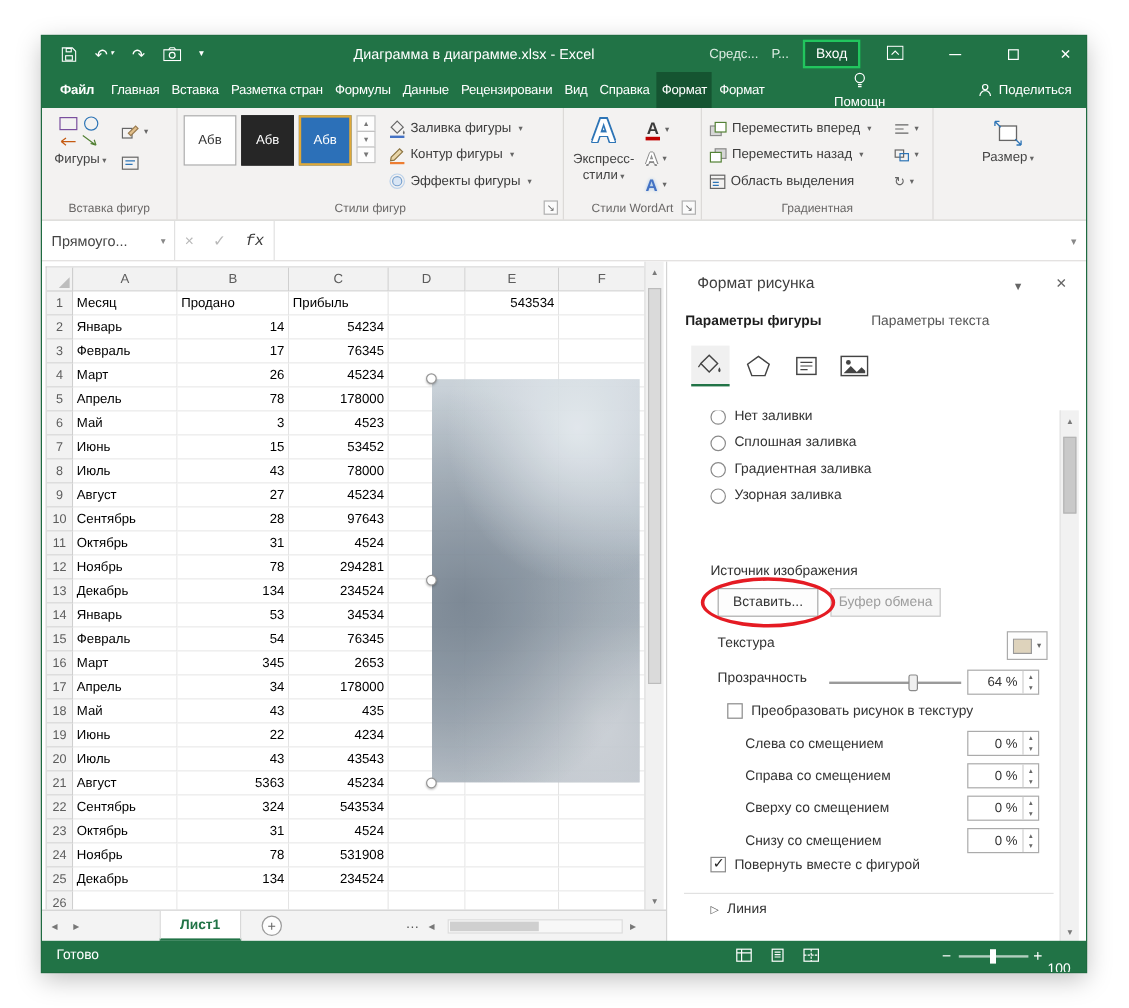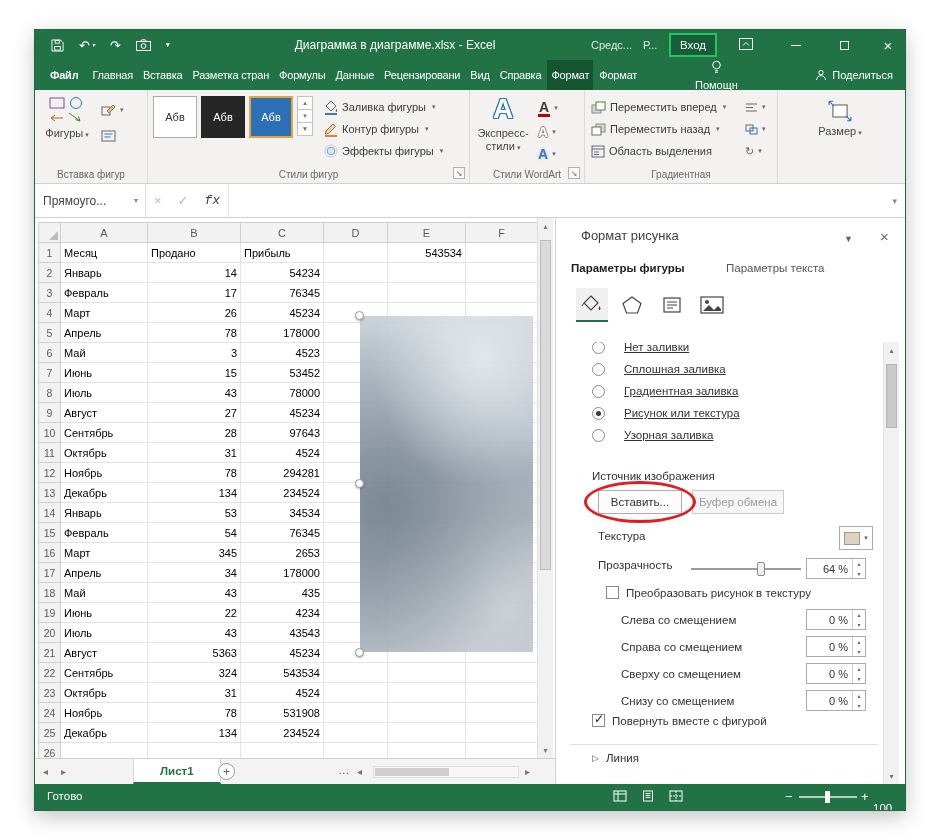--- a/index.html
+++ b/index.html
@@ -84,21 +84,21 @@
   linear-gradient(180deg,#c6cfd6 0%,#a8b3bd 40%,#93a0ab 60%,#b6bec6 100%);}
 .handle{position:absolute;width:9px;height:9px;background:#fff;border:1px solid #8e8e8e;border-radius:50%;box-shadow:0 1px 2px rgba(0,0,0,.3);cursor:nwse-resize;}
 .vscroll{position:absolute;left:502px;top:0;width:16px;height:540px;background:#f1f1f1;border-left:1px solid #e0e0e0;}
 .vs-arrow{position:absolute;left:0;width:100%;height:16px;display:flex;align-items:center;justify-content:center;color:#7a7a7a;font-size:8px;cursor:pointer;}
 .vs-arrow.bottom{bottom:0;}
 .vs-thumb{position:absolute;left:2px;top:22px;width:11px;height:330px;background:#dadada;border:1px solid #bcbcbc;cursor:grab;}
 
 
 .tabbar{position:absolute;left:0;top:540px;width:520px;height:26px;background:#f3f3f3;border-top:1px solid #cfcfcf;font-size:11.5px;color:#444;}
 .nav{position:absolute;top:7px;color:#777;font-size:10px;cursor:pointer;}
-.sheettab{position:absolute;left:98px;top:0;height:100%;background:#fff;border-left:1px solid #d8d8d8;border-right:1px solid #d8d8d8;border-bottom:2px solid #217346;display:flex;align-items:center;padding:0 26px;color:#217346;font-weight:bold;cursor:pointer;}
+.sheettab{position:absolute;left:98px;top:0;height:100%;background:#fff;border-left:1px solid #d8d8d8;border-right:1px solid #d8d8d8;border-bottom:2px solid #217346;display:flex;align-items:center;padding:0 16px;color:#217346;font-weight:bold;cursor:pointer;}
 .addsheet{position:absolute;left:183px;top:4px;width:17px;height:17px;border:1px solid #9a9a9a;border-radius:50%;background:#fdfdfd;color:#666;font-size:12px;display:flex;align-items:center;justify-content:center;cursor:pointer;}
 .dots{position:absolute;left:303px;top:5px;color:#555;cursor:pointer;}
 .hs-track{position:absolute;left:338px;top:7px;width:146px;height:12px;background:#f7f7f7;border:1px solid #dcdcdc;cursor:pointer;}
 .hs-thumb{position:absolute;left:1px;top:1px;width:74px;height:8px;background:#cfcfcf;cursor:grab;}
 
 
 .statusbar{position:absolute;left:0;top:754px;width:100%;height:26px;background:#217346;color:#fff;font-size:11.5px;}
 .st-ready{position:absolute;left:12px;top:6px;}
 .viewbtn{position:absolute;top:6px;cursor:pointer;display:flex;}
 .zoom-minus{position:absolute;left:750px;top:5px;font-size:13px;cursor:pointer;}
@@ -111,21 +111,21 @@
 .pane{position:absolute;left:520px;top:0;width:350px;height:566px;background:#fff;border-left:1px solid #d4d4d4;font-size:11.5px;color:#333;}
 .pane-title{position:absolute;left:25px;top:10px;font-size:13px;color:#3f3f3f;}
 .pane-chevron{position:absolute;left:288px;top:16px;font-size:9px;color:#666;cursor:pointer;}
 .pane-close{position:absolute;left:324px;top:10px;font-size:15px;color:#666;cursor:pointer;}
 .pane-tab{position:absolute;top:44px;font-size:11.5px;color:#555;cursor:pointer;}
 .pane-tab.active{color:#1e1e1e;font-weight:bold;}
 .picon{position:absolute;top:70px;width:32px;height:34px;display:flex;align-items:center;justify-content:center;cursor:pointer;}
 .picon.sel{background:#f0f0f0;border-bottom:2px solid #217346;}
 .pane-content{position:absolute;left:0;top:124px;width:350px;height:442px;overflow:hidden;}
 .fill-options{position:absolute;left:36px;top:-6px;right:30px;}
-.pradio{height:22px;display:flex;align-items:center;gap:19px;cursor:pointer;text-decoration:underline;}
+.pradio{height:22px;display:flex;align-items:center;gap:7px;cursor:pointer;}
 .radio{width:13px;height:13px;border:1px solid #8a8a8a;border-radius:50%;background:#fff;position:relative;flex:none;}
 .radio.sel:after{content:"";position:absolute;left:3px;top:3px;width:5px;height:5px;border-radius:50%;background:#3a3a3a;}
 .plabel{font-size:11.5px;color:#333;white-space:nowrap;}
 .psec-label{position:absolute;font-size:11.5px;color:#333;}
 .btn{position:absolute;height:24px;background:#fdfdfd;border:1px solid #ababab;font-size:11.5px;color:#333;display:flex;align-items:center;justify-content:center;cursor:pointer;}
 .btn.disabled{color:#9d9d9d;border-color:#c9c9c9;background:#f6f6f6;cursor:default;}
 .annotation{position:absolute;left:28px;top:139px;width:112px;height:42px;border:3px solid #e51b23;border-radius:50%;pointer-events:none;}
 .ptext{position:absolute;font-size:11.5px;color:#333;}
 .texbtn{position:absolute;width:34px;height:24px;border:1px solid #ababab;background:#fdfdfd;display:flex;align-items:center;justify-content:center;gap:2px;cursor:pointer;}
 .slider-track{position:absolute;height:2px;background:#9a9a9a;}
@@ -659,24 +659,20 @@
                 <span class="radio"></span>
                 <span class="plabel">Нет заливки</span>
               </div>
               <div class="pradio">
                 <span class="radio"></span>
                 <span class="plabel">Сплошная заливка</span>
               </div>
               <div class="pradio">
                 <span class="radio"></span>
                 <span class="plabel">Градиентная заливка</span>
-              </div>
-              <div class="pradio">
-                <span class="radio sel"></span>
-                <span class="plabel">Рисунок или текстура</span>
               </div>
               <div class="pradio">
                 <span class="radio"></span>
                 <span class="plabel">Узорная заливка</span>
               </div>
             </div>
         <div class="psec-label" style="left:36px;top:128px">Источник изображения</div>
         <div class="btn" style="left:42px;top:148px;width:84px">Вставить...</div>
         <div class="btn disabled" style="left:136px;top:148px;width:92px">Буфер обмена</div>
         <div class="annotation"></div>

